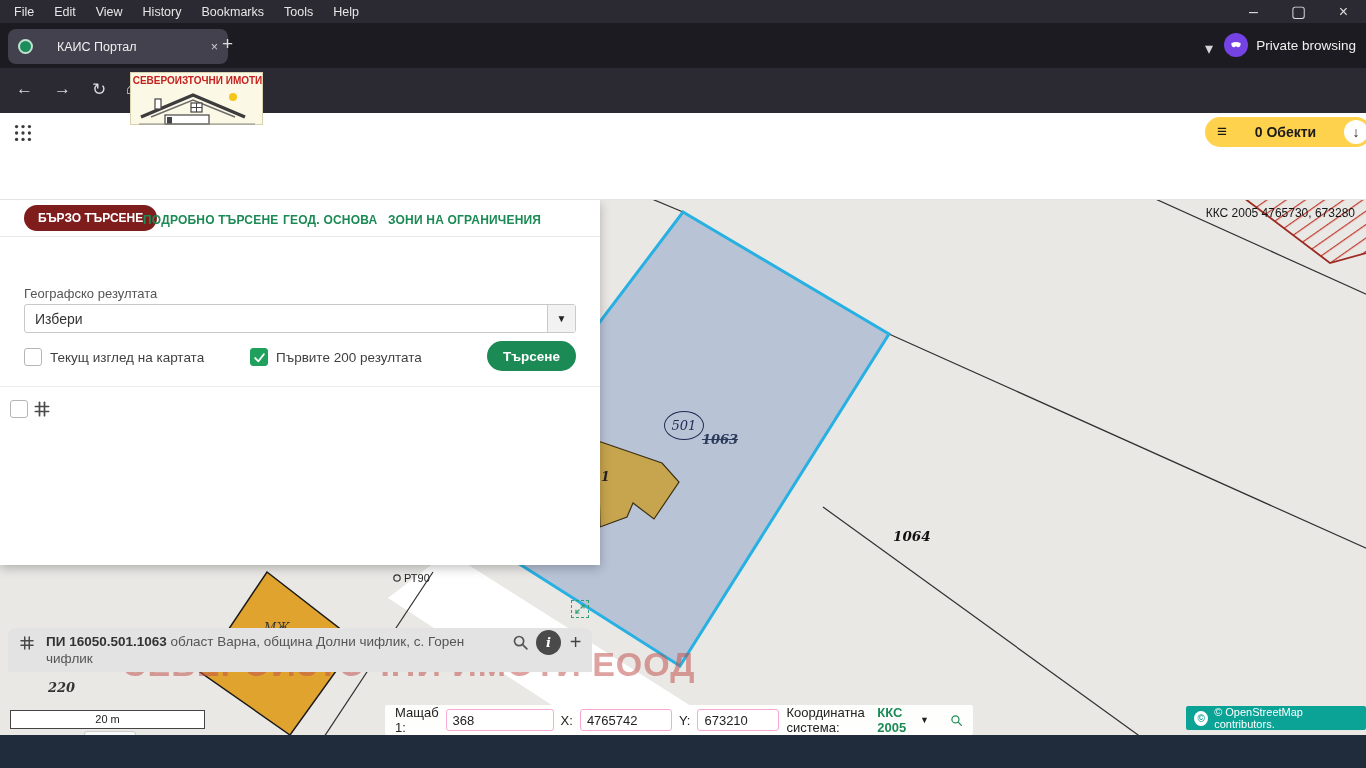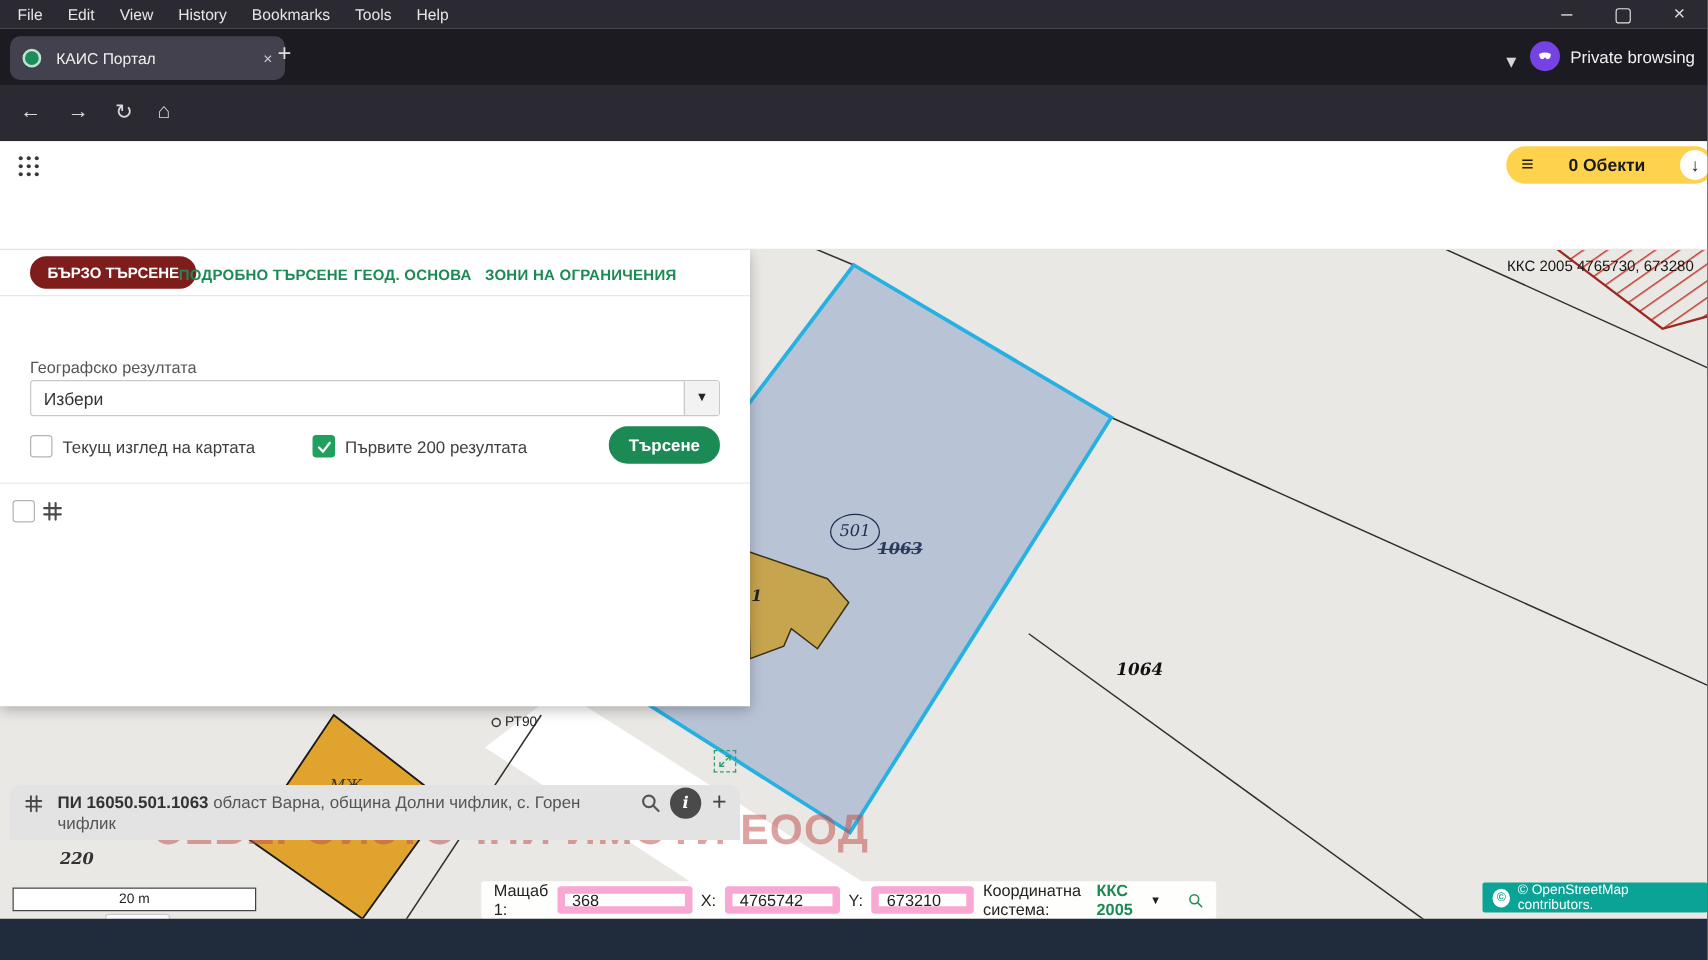--- a/index.html
+++ b/index.html
@@ -8,21 +8,21 @@
   .abs{position:absolute;}
   .flex{display:flex;align-items:center;}
   svg{display:block;}
   .i{stroke:currentColor;fill:none;stroke-width:1.8;stroke-linecap:round;stroke-linejoin:round;}
 
   
   #menubar{left:0;top:0;width:1366px;height:23px;background:#2b2a33;color:#e6e6e6;font-size:12.5px;gap:20px;padding-left:14px;}
   #winctrl{right:0;top:0;height:23px;}
   .wbtn{width:45px;height:23px;display:flex;align-items:center;justify-content:center;color:#ddd;}
   #tabbar{left:0;top:23px;width:1366px;height:45px;background:#1c1b22;}
-  #tab{left:8px;top:6px;width:200px;height:35px;background:#42414d;border-radius:8px;color:#f0f0f0;font-size:12.5px;padding:0 10px;gap:12px;}
+  #tab{left:8px;top:6px;width:200px;height:35px;background:#42414d;border-radius:8px;color:#f0f0f0;font-size:12.5px;padding:0 10px;gap:24px;}
   .favicon{width:15px;height:15px;border-radius:50%;background:#1d8c5c;border:2px solid #bfe3cf;box-sizing:border-box;}
   #newtab{left:222px;top:10px;color:#ddd;font-size:19px;}
   #tab-chevron{left:1205px;top:16px;color:#d6d6d6;}
   #private-badge{right:10px;top:10px;gap:8px;color:#f0f0f0;font-size:13.5px;justify-content:flex-end;}
   .mask-circle{width:24px;height:24px;border-radius:50%;background:#7543e3;display:flex;align-items:center;justify-content:center;}
   #urlbar{left:0;top:68px;width:1366px;height:45px;background:#2b2a33;color:#d9d9d9;}
   .nav-ic{font-size:17px;color:#d9d9d9;}
   #urlfield{left:148px;top:75px;width:860px;height:31px;background:#1d1c25;border-radius:6px;color:#d9d9d9;font-size:13.5px;gap:8px;padding:0 12px;}
   #urltext{color:#dcdcdc;}
   #sidebar-right{right:8px;top:74px;gap:14px;color:#e3e3e3;}
@@ -53,21 +53,21 @@
   #parcel-old{left:663px;top:432px;width:42px;text-align:center;font-size:13px;text-decoration:line-through;font-weight:bold;color:#2a3a5a;z-index:5;margin-left:36px;}
   #parcel-right{left:893px;top:528px;font-size:13.5px;font-weight:bold;color:#111;z-index:5;}
   #bld-num{left:601px;top:469px;font-size:12.5px;font-weight:bold;color:#222;z-index:5;}
   #d-type{left:264px;top:621px;font-size:12px;color:#333;z-index:5;}
   #d-num{left:272px;top:639px;font-size:13px;font-weight:bold;color:#222;z-index:5;}
   #pt-label{left:404px;top:572px;font-size:11px;color:#222;z-index:5;font-family:"Liberation Sans",sans-serif;font-style:normal;}
   #contour{left:48px;top:680px;font-size:13px;font-weight:bold;color:#333;z-index:5;}
   #watermark{left:122px;top:645px;font-size:34px;font-weight:bold;color:rgba(192,78,72,.52);letter-spacing:1px;z-index:6;white-space:nowrap;font-family:"Liberation Sans",sans-serif;}
   #scalebar{left:10px;top:710px;width:195px;height:19px;background:#fff;border:1px solid #444;box-sizing:border-box;text-align:center;font-size:11px;color:#222;line-height:17px;z-index:7;}
   #statusbar{left:385px;top:705px;width:588px;height:30px;background:rgba(255,255,255,.92);border-radius:2px;z-index:7;gap:7px;padding:0 10px;box-sizing:border-box;font-size:13px;color:#222;}
-  .stat-input{border:6px solid #f9a8d4;border-radius:3px;height:22px;font-size:13px;color:#222;padding:0 6px;font-family:"Liberation Sans",sans-serif;box-sizing:border-box;background:#fff;}
+  .stat-input{border:1px solid #f9a8d4;border-radius:3px;height:22px;font-size:13px;color:#222;padding:0 6px;font-family:"Liberation Sans",sans-serif;box-sizing:border-box;background:#fff;}
   #crs-value{color:#1b8a54;font-weight:bold;}
   #attribution{left:1186px;top:706px;height:24px;background:#0aa396;border-radius:2px;z-index:7;padding:0 8px;gap:6px;color:#fff;font-size:11px;}
   #attribution .circ{width:15px;height:15px;border-radius:50%;background:#fff;color:#0aa396;display:flex;align-items:center;justify-content:center;font-size:10px;font-weight:bold;}
 
   
   #panel{left:0;top:200px;width:600px;height:365px;background:#fff;z-index:30;box-shadow:0 3px 10px rgba(0,0,0,.25);}
   .ptab{position:absolute;top:213px;color:#1b8a54;font-weight:bold;font-size:12px;letter-spacing:.2px;}
   #ptab0{left:24px;top:205px;height:26px;border-radius:13px;background:#7f1d1d;color:#fff;display:flex;align-items:center;padding:0 14px;font-weight:bold;font-size:12px;}
   .cbox{width:18px;height:18px;border:1px solid #b5b5b5;border-radius:3px;background:#fff;box-sizing:border-box;}
   .cbox.checked{background:#1fa05c;border-color:#1fa05c;display:flex;align-items:center;justify-content:center;}
@@ -324,20 +324,35 @@
       </span>
       <svg class="i" width="19" height="19" viewBox="0 0 24 24">
           <path d="M9 4 h6 v4 h4 v6 h-4 v6 H9 v-4 H5 v-6 h4 Z"></path>
           <circle cx="12" cy="4.5" r="1.6" fill="currentColor" stroke="none"></circle>
           <circle cx="5.5" cy="12" r="1.6" fill="currentColor" stroke="none"></circle>
         </svg>
       <span style="font-size:19px">≡</span>
     </div>
   </div>
 
+  <div id="logo" class="abs">
+    <span class="t">СЕВЕРОИЗТОЧНИ ИМОТИ</span>
+    <svg width="131" height="38" viewBox="0 0 131 38" style="position:absolute;left:0;top:14px">
+      <path d="M10 30 L62 8 L114 30" stroke="#3c3c3c" stroke-width="3.4" fill="none"></path>
+      <path d="M20 30 L62 13 L104 30" stroke="#6b6b6b" stroke-width="1.4" fill="none"></path>
+      <rect x="24" y="12" width="6" height="10" fill="#fff" stroke="#444" stroke-width="1.2"></rect>
+      <rect x="34" y="28" width="44" height="9" fill="#fff" stroke="#444" stroke-width="1.2"></rect>
+      <rect x="60" y="16" width="11" height="9" fill="#fff" stroke="#444" stroke-width="1.2"></rect>
+      <line x1="65.5" y1="16" x2="65.5" y2="25" stroke="#444" stroke-width="1"></line>
+      <line x1="60" y1="20.5" x2="71" y2="20.5" stroke="#444" stroke-width="1"></line>
+      <rect x="36" y="30" width="5" height="7" fill="#444"></rect>
+      <circle cx="102" cy="10" r="4" fill="#f5c518"></circle>
+      <line x1="8" y1="37" x2="124" y2="37" stroke="#888" stroke-width="1"></line>
+    </svg>
+  </div>
 
   <div id="appnav" class="abs">
     <svg width="22" height="22" viewBox="0 0 24 24" style="position:absolute;left:12px;top:9px">
       <g fill="#3c3c3c">
         <circle cx="5" cy="5" r="1.8"></circle>
           <circle cx="12" cy="5" r="1.8"></circle>
           <circle cx="19" cy="5" r="1.8"></circle>
         <circle cx="5" cy="12" r="1.8"></circle>
           <circle cx="12" cy="12" r="1.8"></circle>
           <circle cx="19" cy="12" r="1.8"></circle>

